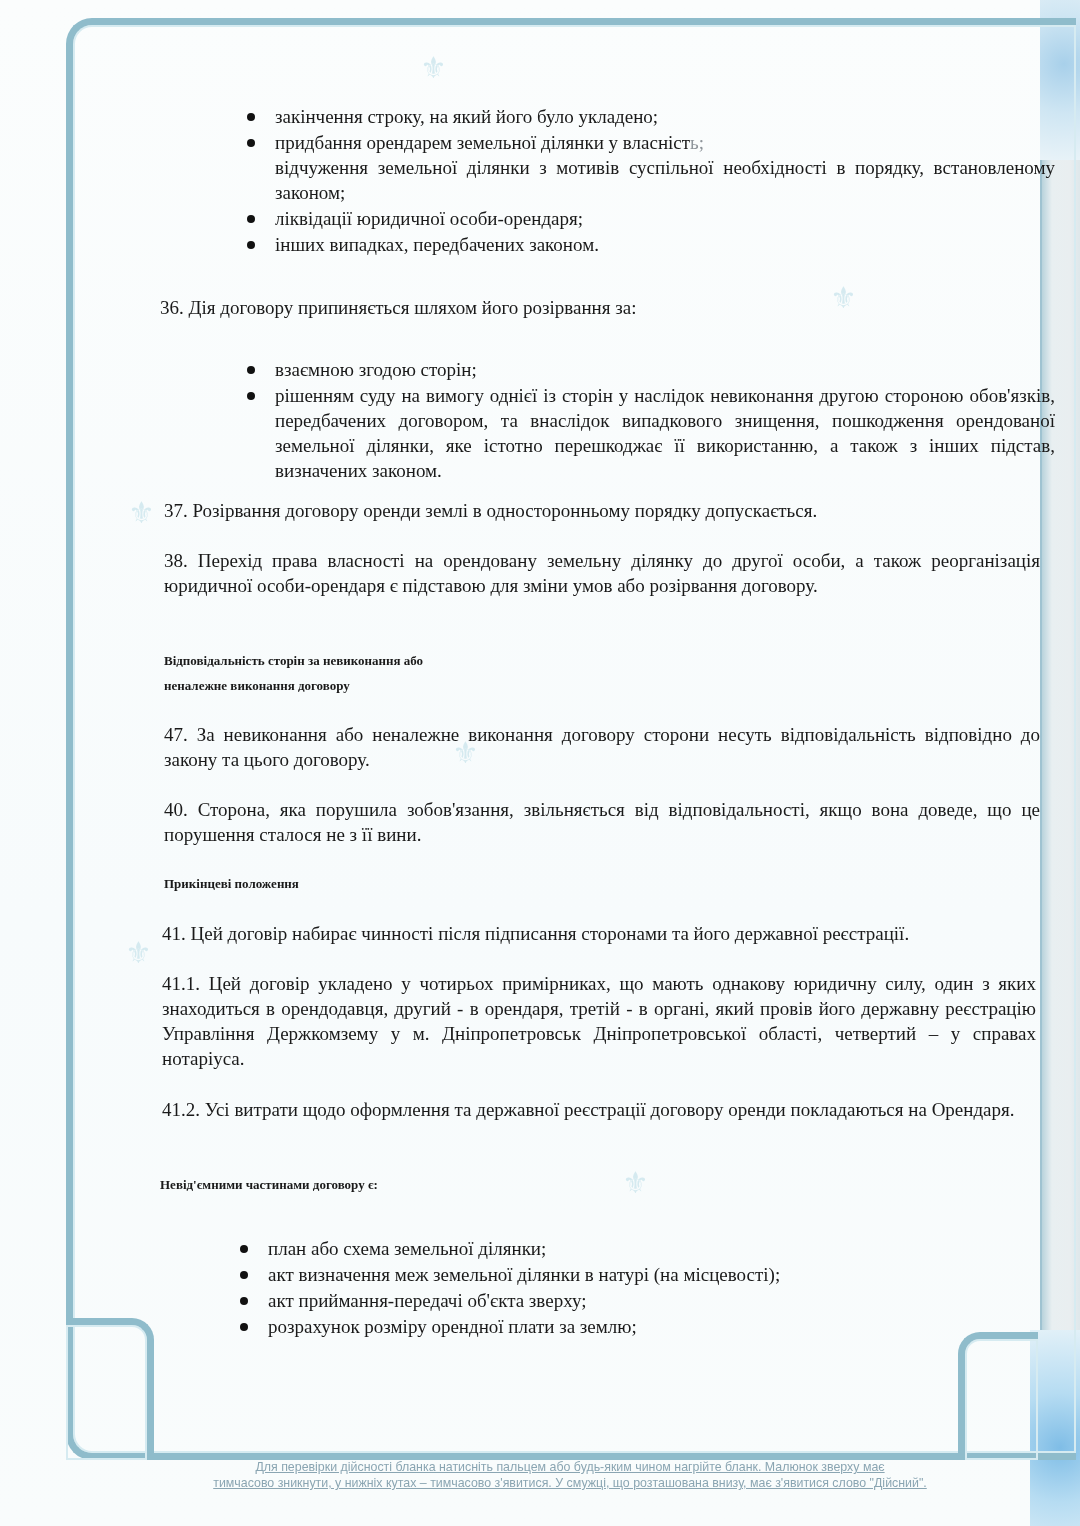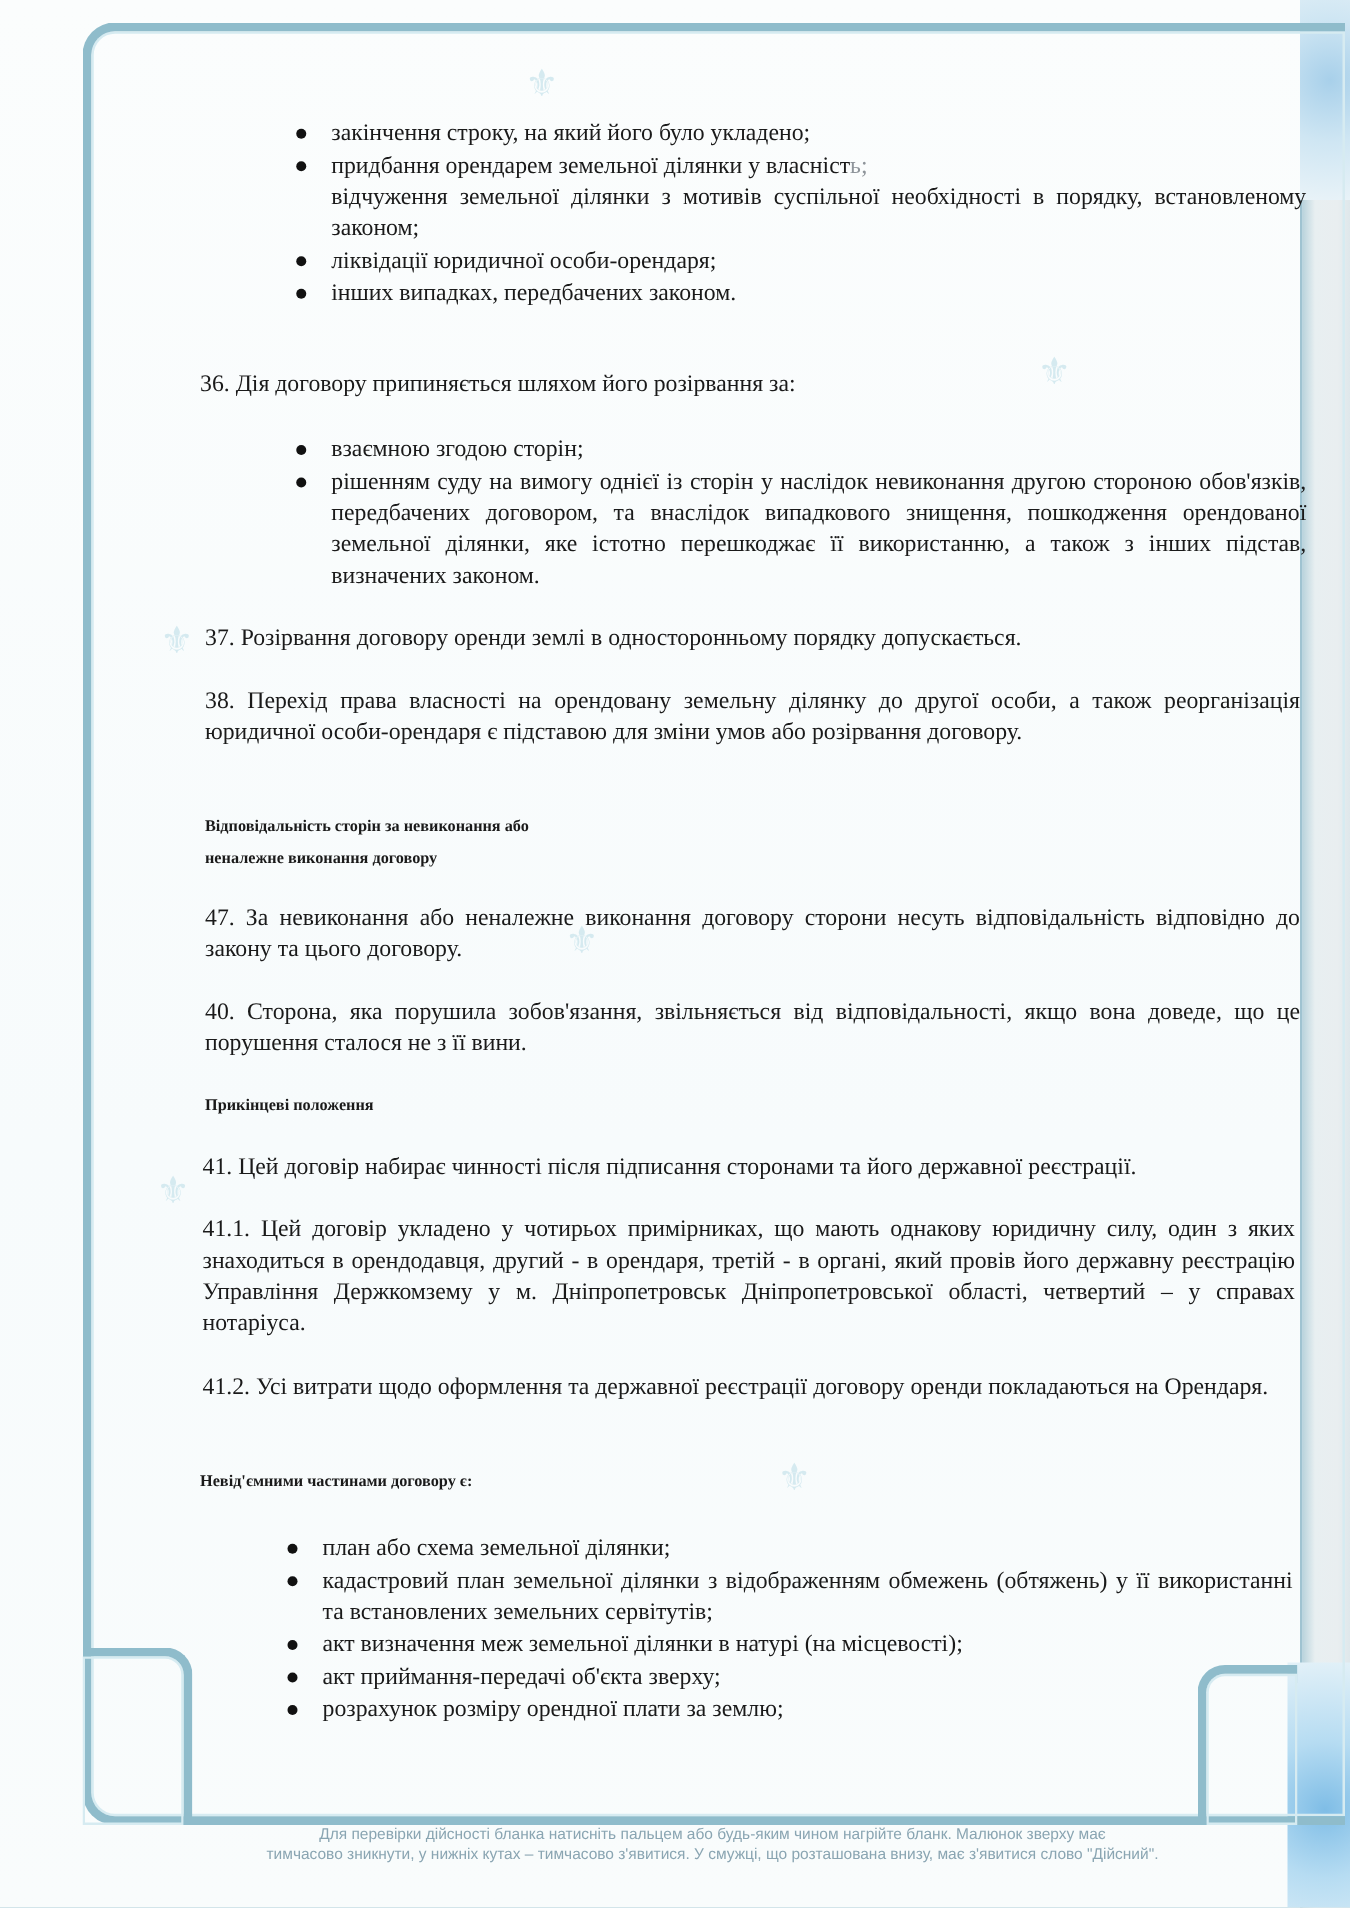--- a/index.html
+++ b/index.html
@@ -50,30 +50,30 @@
       position: absolute; width: 22px; height: 36px;
       color: #d5eaf0; font-size: 30px; line-height: 36px; text-align: center;
       font-family: "DejaVu Sans", sans-serif;
     }
     .content {
       position: absolute; left: 0; top: 0; width: 1080px;
     }
     .blk { position: absolute; left: 164px; width: 876px; font-size: 19px; line-height: 25px; }
     .para { text-align: justify; }
     .head { font-weight: bold; font-size: 13px; line-height: 25px; }
-    ul.bul { position: absolute; margin: 2px; padding: 0; list-style: none; font-size: 19px; line-height: 25px; }
+    ul.bul { position: absolute; margin: 12px; padding: 0; list-style: none; font-size: 19px; line-height: 25px; }
     ul.bul li { position: relative; padding-left: 30px; text-align: justify; margin-bottom: 1px; }
     ul.bul li .dot {
       position: absolute; left: 2px; top: 9px; width: 8px; height: 8px; border-radius: 50%; background: #111;
     }
     .faded { color: #8e949a; }
     .footer {
       position: absolute; left: 130px; top: 1459px; width: 880px;
       font-family: "Liberation Sans", "DejaVu Sans", sans-serif;
-      font-size: 12.4px; line-height: 16px; color: #8aa5b2; text-align: center;
+      font-size: 12.4px; line-height: 16px; color: #8aa5b2; text-align: center; text-decoration: underline;
     }
   </style>
 </head>
 <body>
 
 <div class="page">
   <div class="right-strip"></div>
   <div class="right-strip-top"></div>
   <div class="right-strip-bottom"></div>
 
@@ -119,21 +119,20 @@
     <div class="blk head" style="top:871px">Прикінцеві положення</div>
 
     <div class="blk para" style="top:921px;left:162px">41. Цей договір набирає чинності після підписання сторонами та його державної реєстрації.</div>
     <div class="blk para" style="top:971px;left:162px;width:874px">41.1. Цей договір укладено у чотирьох примірниках, що мають однакову юридичну силу, один з яких знаходиться в орендодавця, другий - в орендаря, третій - в органі, який провів його державну реєстрацію Управління Держкомзему у м. Дніпропетровськ Дніпропетровської області, четвертий – у справах нотаріуса.</div>
     <div class="blk para" style="top:1097px;left:162px;width:872px">41.2. Усі витрати щодо оформлення та державної реєстрації договору оренди покладаються на Орендаря.</div>
 
     <div class="blk head" style="top:1172px;left:160px">Невід'ємними частинами договору є:</div>
 
     <ul class="bul" style="left:226px;top:1224px;width:806px">
       <li><span class="dot"></span><span>план або схема земельної ділянки;</span></li>
-      <li><span class="dot"></span><span>кадастровий план земельної ділянки з відображенням обмежень (обтяжень) у її використанні та встановлених земельних сервітутів;</span></li>
       <li><span class="dot"></span><span>акт визначення меж земельної ділянки в натурі (на місцевості);</span></li>
       <li><span class="dot"></span><span>акт приймання-передачі об'єкта зверху;</span></li>
       <li><span class="dot"></span><span>розрахунок розміру орендної плати за землю;</span></li>
     </ul>
   </div>
 
   <div class="footer">
     <div>Для перевірки дійсності бланка натисніть пальцем або будь-яким чином нагрійте бланк. Малюнок зверху має</div>
     <div>тимчасово зникнути, у нижніх кутах – тимчасово з'явитися. У смужці, що розташована внизу, має з'явитися слово "Дійсний".</div>
   </div>

